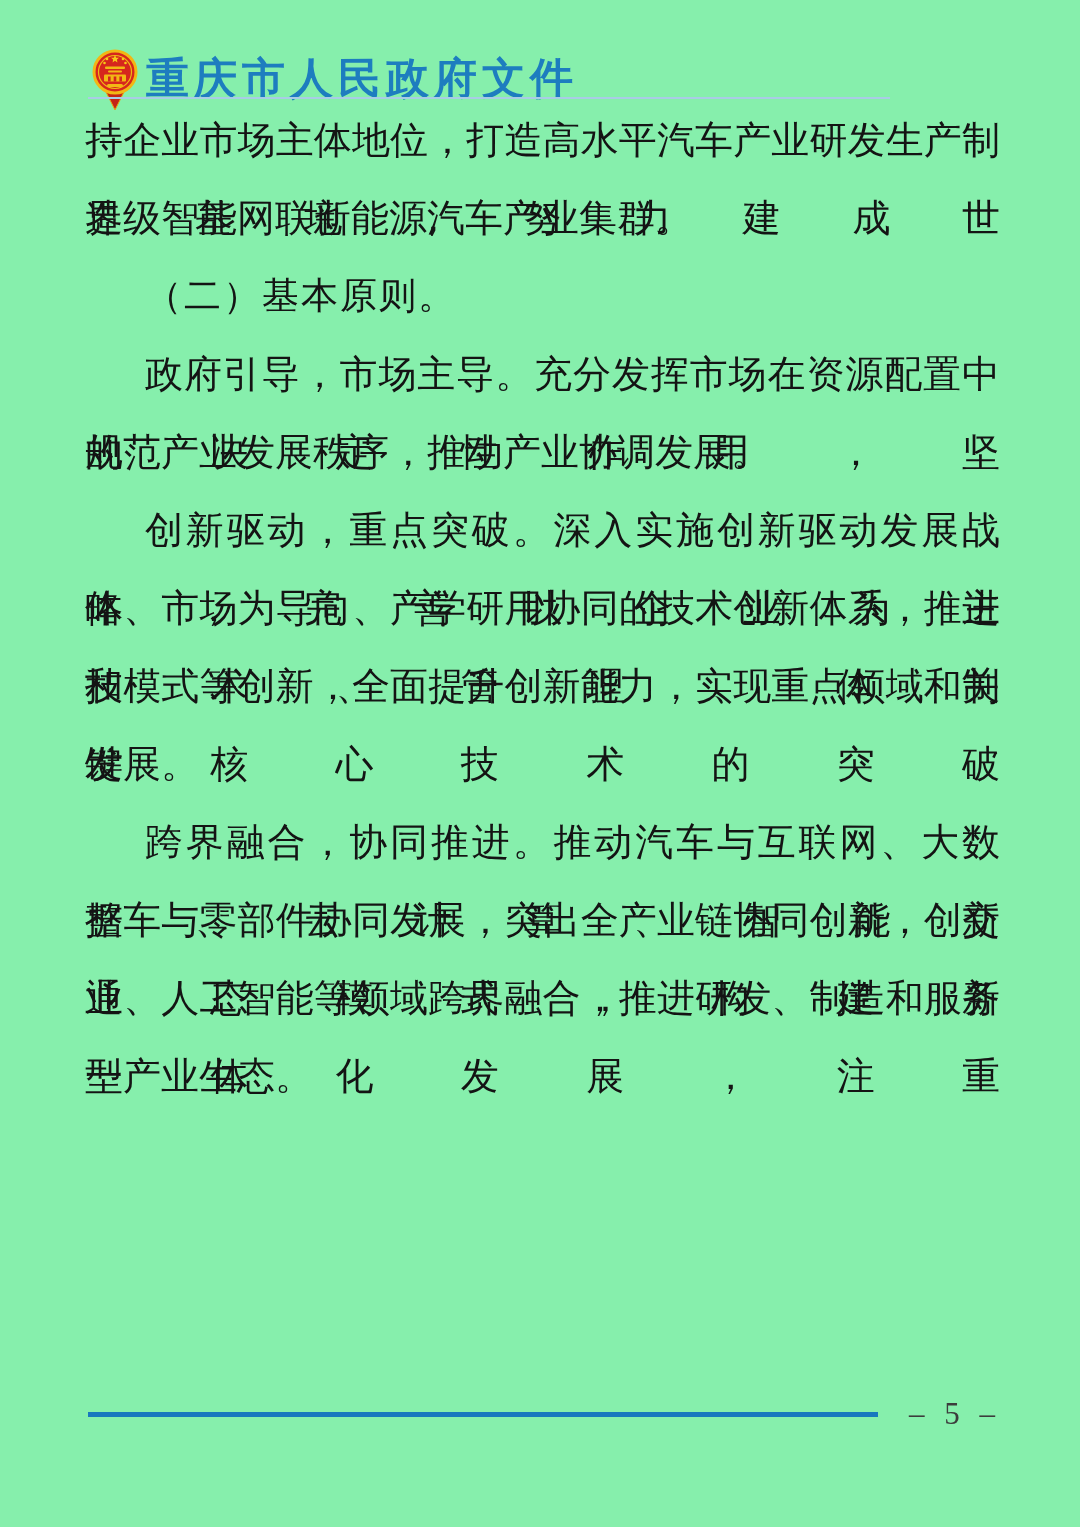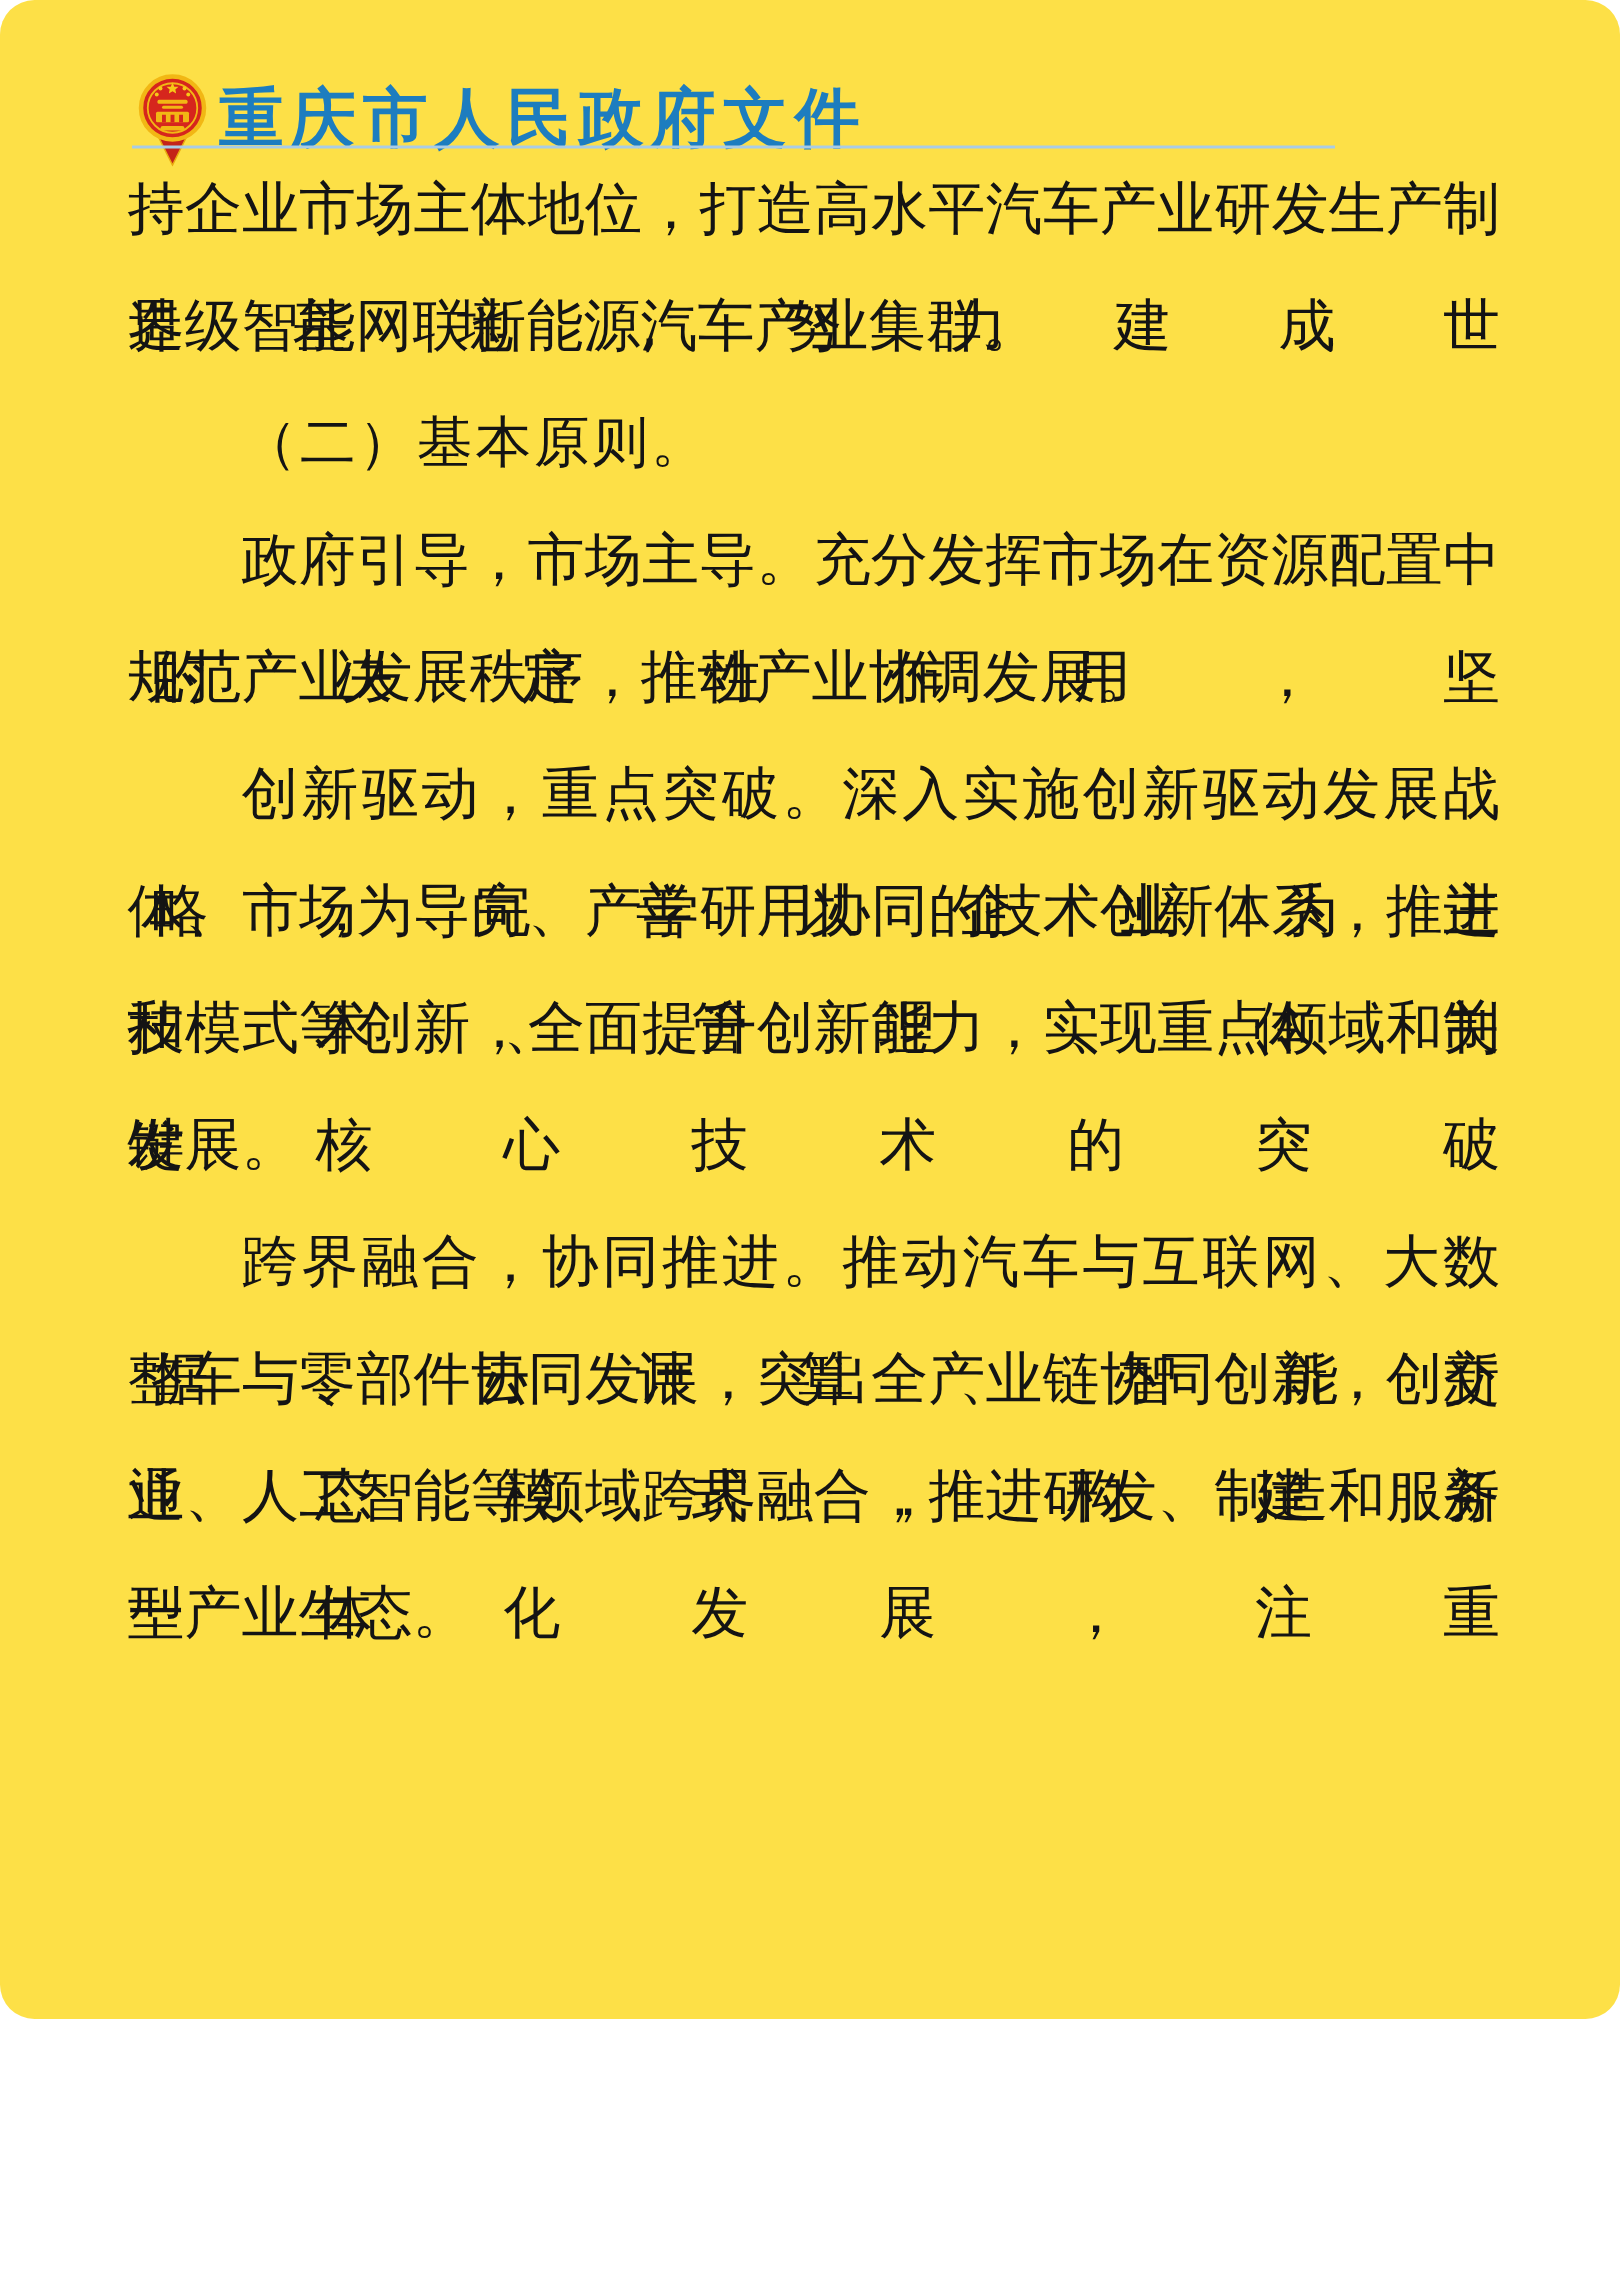--- a/index.html
+++ b/index.html
@@ -1,24 +1,23 @@
 <!DOCTYPE html>
 <html><head>
 <meta charset="utf-8">
 <style>
   * { margin: 0; padding: 0; box-sizing: border-box; }
   html, body { background: #ffffff; }
   .page {
     position: relative;
     width: 1080px;
-    height: 1346px;
-    background: #fde047;
+    height: 1527px;
+    background: #86efac;
     overflow: hidden;
     font-family: "Liberation Sans", sans-serif;
-    border-radius: 23px;
   }
 
   
   .header-emblem {
     position: absolute;
     left: 91px;
     top: 47px;
     width: 48px;
     height: 64px;
   }
@@ -52,21 +51,21 @@
   }
   .line {
     height: 78px;
     line-height: 78px;
     font-size: 38px;
     text-align: justify;
     white-space: nowrap;
     overflow: visible;
   }
   .line.fill { text-align-last: justify; white-space: normal; }
-  .line.indent { text-indent: 60px; margin-left: 16px; }
+  .line.indent { text-indent: 60px; }
   .line.heading {
     font-family: "Liberation Serif", serif;
     font-size: 37px;
     letter-spacing: 2px;
   }
 
   
   .footer-rule {
     position: absolute;
     left: 88px;

